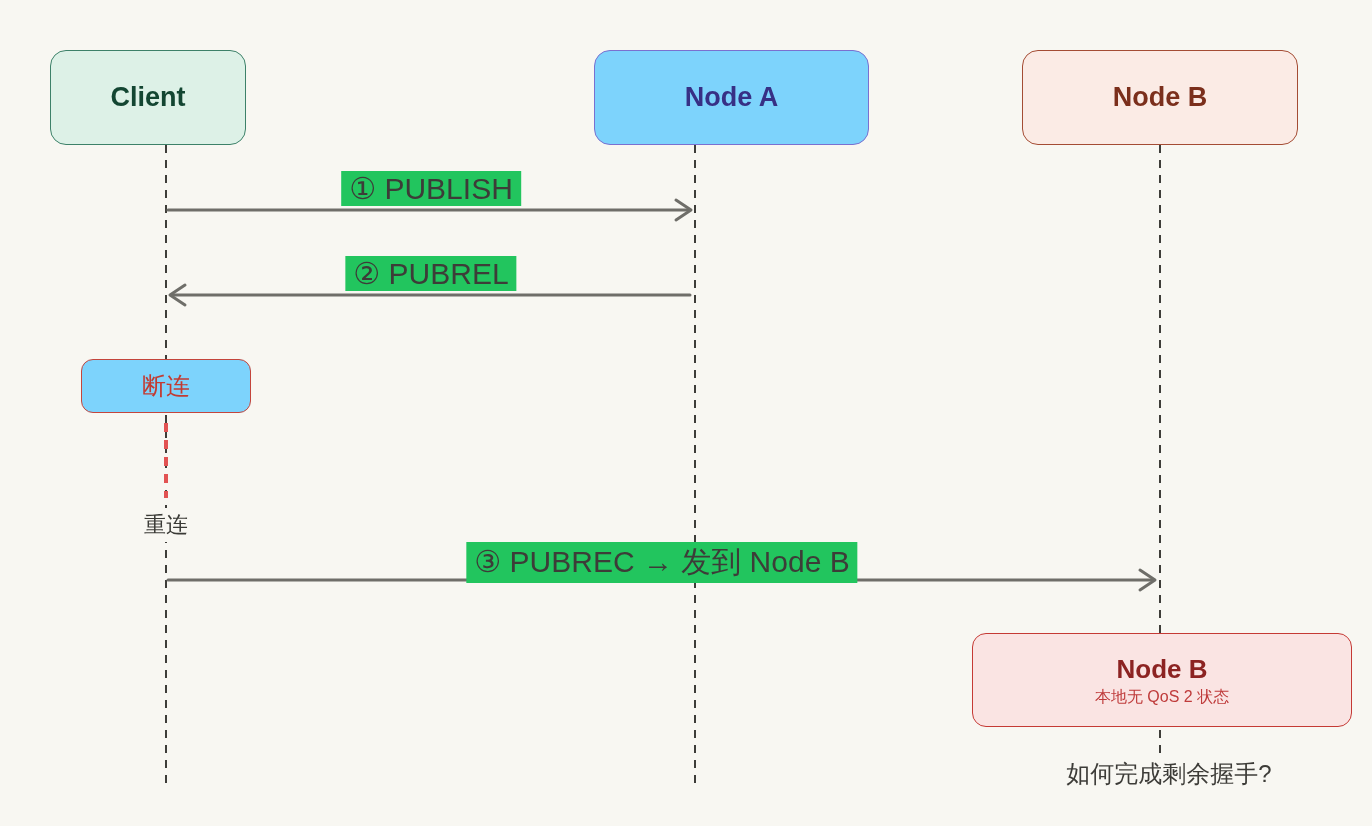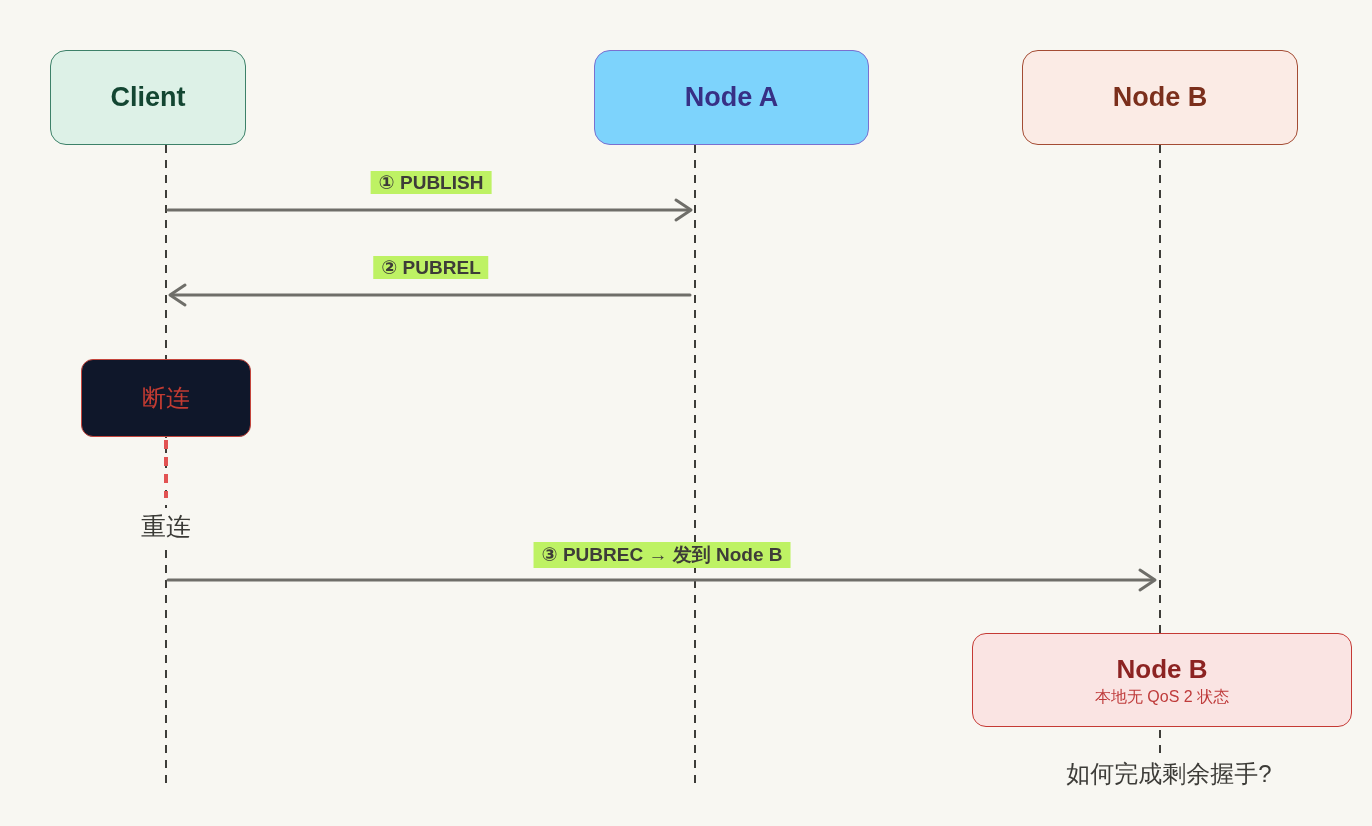--- a/index.html
+++ b/index.html
@@ -33,50 +33,49 @@
     box-sizing: border-box;
     border: 1.5px solid;
   }
   .actor-client  { left: 50px;   width: 196px; background: #ddf1e7; border-color: #3d8169; color: #134632; }
   .actor-node-a  { left: 558px;  width: 275px; background: #7dd3fc; border-color: #7a70d0; color: #373085; margin-left: 36px; }
   .actor-node-b  { left: 1022px; width: 276px; background: #fbebe5; border-color: #a44c34; color: #7b2f1c; }
 
   .msg-label {
     position: absolute;
     transform: translateX(-50%);
-    font-size: 19px;
+    font-size: 30px;
     color: #3d3c38;
-    background: #bef264;
+    background: #22c55e;
     padding: 0 8px;
     white-space: nowrap;
-    font-weight: bold;
   }
   .msg-label-1 { left: 431px;  top: 171px; }
   .msg-label-2 { left: 431px;  top: 256px; }
   .msg-label-3 { left: 662px;  top: 542px; }
 
   .disconnect-badge {
     position: absolute;
     left: 81px; top: 359px;
-    width: 170px; height: 78px;
+    width: 170px; height: 54px;
     box-sizing: border-box;
-    background: #0f172a;
+    background: #7dd3fc;
     border: 1.5px solid #c4453c;
     border-radius: 12px;
     display: flex;
     align-items: center;
     justify-content: center;
     font-size: 24px;
     color: #c23b32;
   }
   .reconnect-label {
     position: absolute;
     left: 166px; top: 508px;
     transform: translateX(-50%);
-    font-size: 25px;
+    font-size: 22px;
     color: #3a3a36;
     background: #f8f7f2;
     padding: 2px 6px;
     white-space: nowrap;
   }
   .node-b-note {
     position: absolute;
     left: 972px; top: 633px;
     width: 380px; height: 94px;
     box-sizing: border-box;

